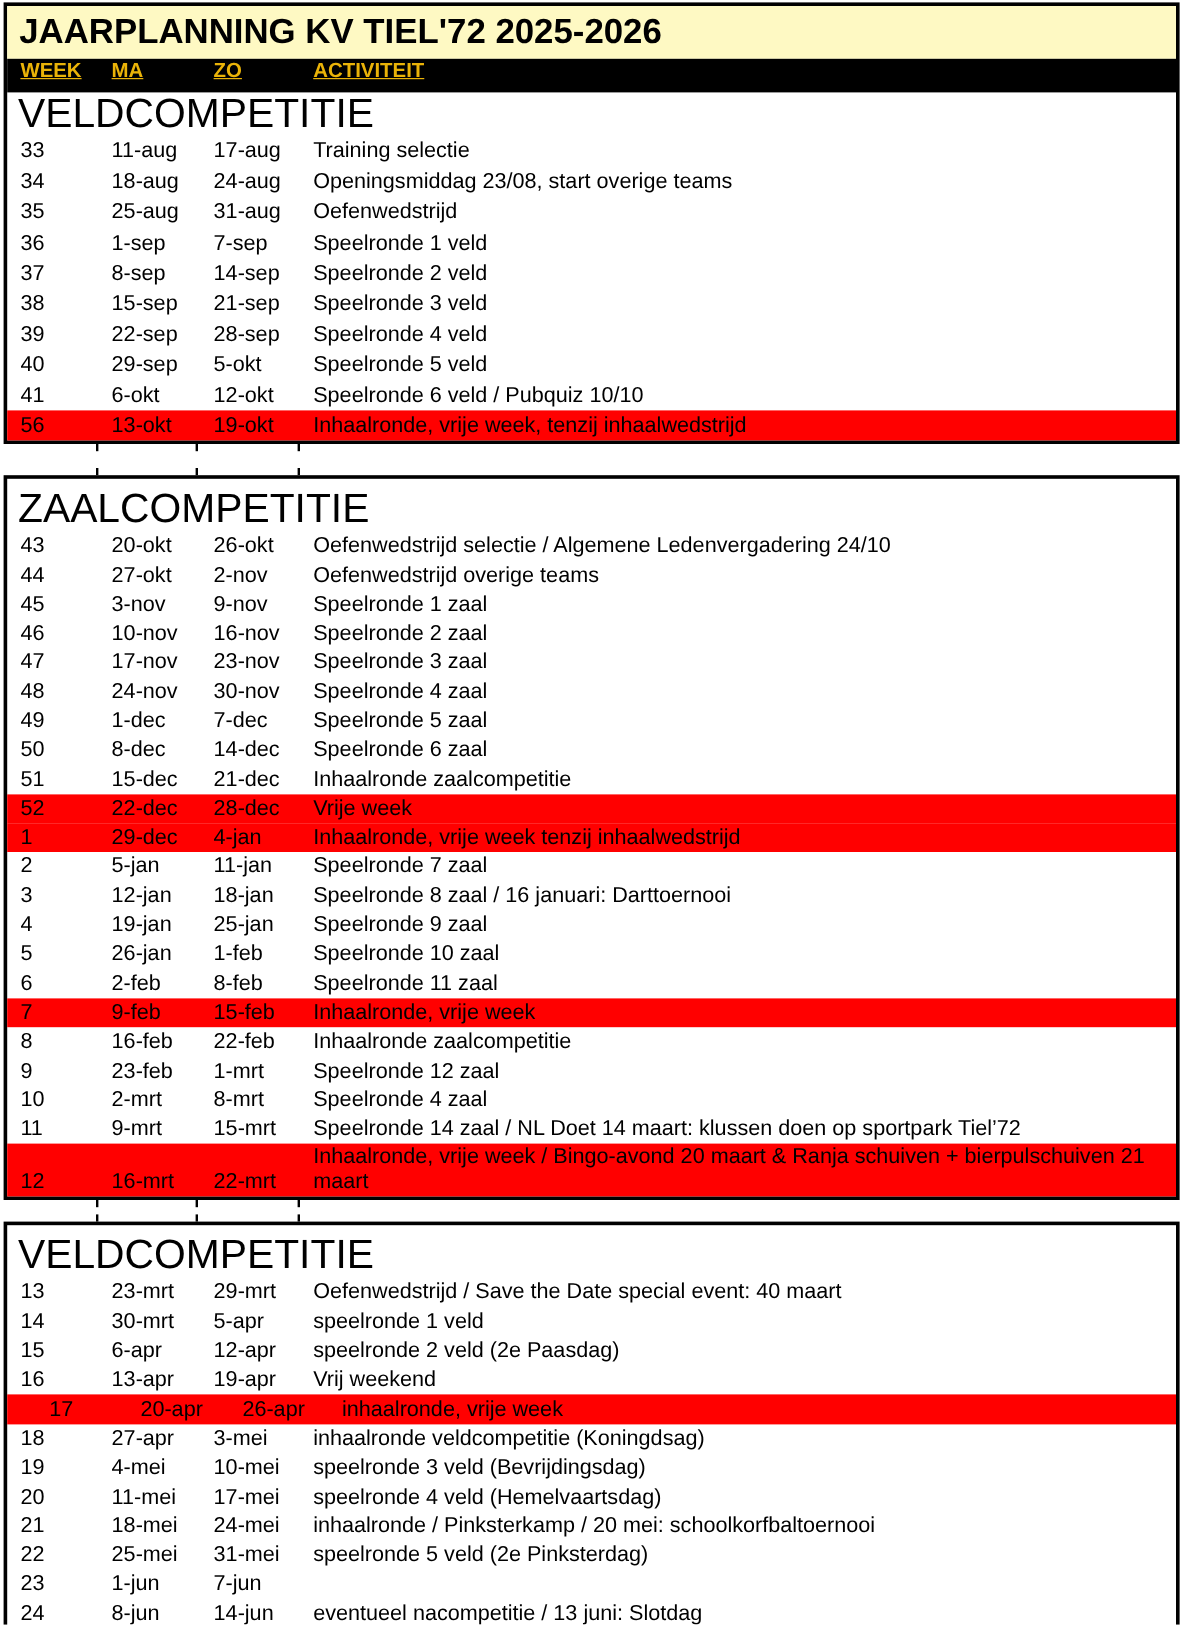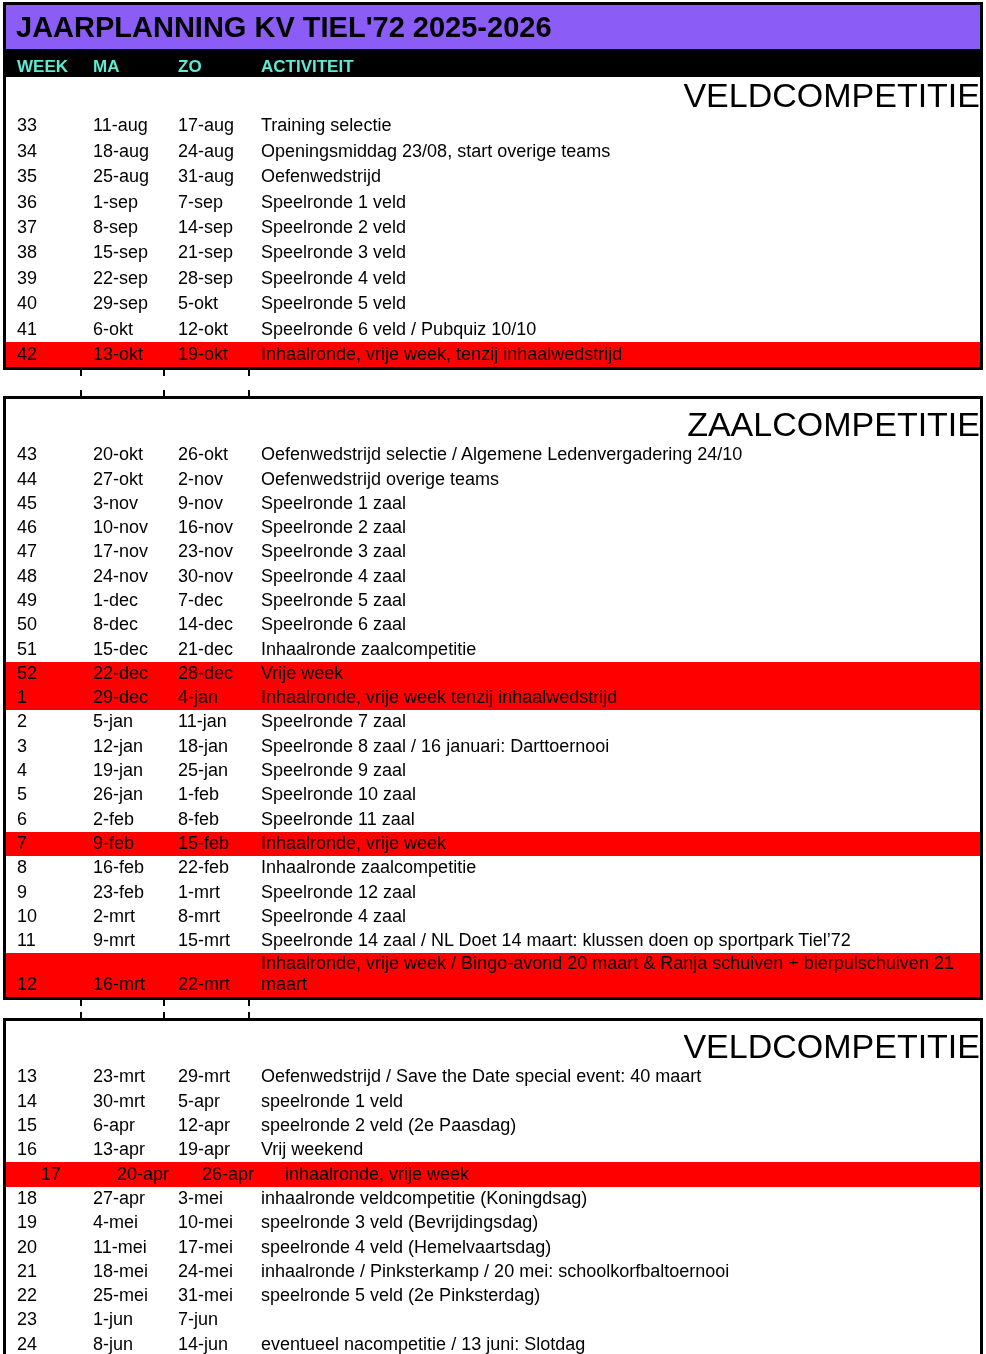--- a/index.html
+++ b/index.html
@@ -16,29 +16,28 @@
   .tbl { border:3px solid #000; background:#fff; }
   .title-bar {
     height:44px;
     display:flex; align-items:center;
     padding-left:10px;
     font-size:29px; font-weight:bold; color:#000;
     letter-spacing:0px;
     box-sizing:border-box;
   }
   .col-header {
-    height:28px; background:#000; color:#5eead4;
-    display:flex; align-items:flex-end;
-    font-size:17px; font-weight:bold;
+    height:28px; background:#000; color:#eab308;
+    display:flex; align-items:flex-start;
+    font-size:17px; font-weight:bold;text-decoration:underline;
   }
   .section-title {
     font-size:34px; line-height:36px;
     padding-left:9px;
     white-space:nowrap;
-    text-align:right;
   }
   .tbl-mid .section-title, .tbl-bot .section-title { padding-top:7px; line-height:37px; }
   .row {
     display:flex; align-items:flex-end;
     min-height:25.4px;
     font-size:18px; line-height:21px;
     padding-bottom:2px;
     box-sizing:border-box;
   }
   .tbl-mid .row, .tbl-bot .row { min-height:24.3px; }
@@ -57,21 +56,21 @@
   .tick.x1 { left:77px; }
   .tick.x2 { left:160px; }
   .tick.x3 { left:245px; }
 </style>
 </head>
 <body>
 
 <div class="page">
 
   <div class="tbl tbl-top">
-    <div class="title-bar" style="background: #8b5cf6;">
+    <div class="title-bar" style="background: #fef9c3;">
       <span>JAARPLANNING KV TIEL'72 2025-2026</span>
     </div>
     <div class="col-header">
       <span class="c week">WEEK</span>
       <span class="c ma">MA</span>
       <span class="c zo">ZO</span>
       <span class="c act">ACTIVITEIT</span>
     </div>
     <div class="section-title">VELDCOMPETITIE</div>
     <div class="rows">
@@ -123,21 +122,21 @@
           <span class="c zo">5-okt</span>
           <span class="c act">Speelronde 5 veld</span>
         </div>
         <div class="row">
           <span class="c week">41</span>
           <span class="c ma">6-okt</span>
           <span class="c zo">12-okt</span>
           <span class="c act">Speelronde 6 veld / Pubquiz 10/10</span>
         </div>
         <div class="row hl" style="background: rgb(255, 0, 0);">
-          <span class="c week">42</span>
+          <span class="c week">56</span>
           <span class="c ma">13-okt</span>
           <span class="c zo">19-okt</span>
           <span class="c act">Inhaalronde, vrije week, tenzij inhaalwedstrijd</span>
         </div>
       </div>
   </div>
 
   <div class="gap gap-1">
     <span class="tick t x1"></span>
     <span class="tick t x2"></span>

